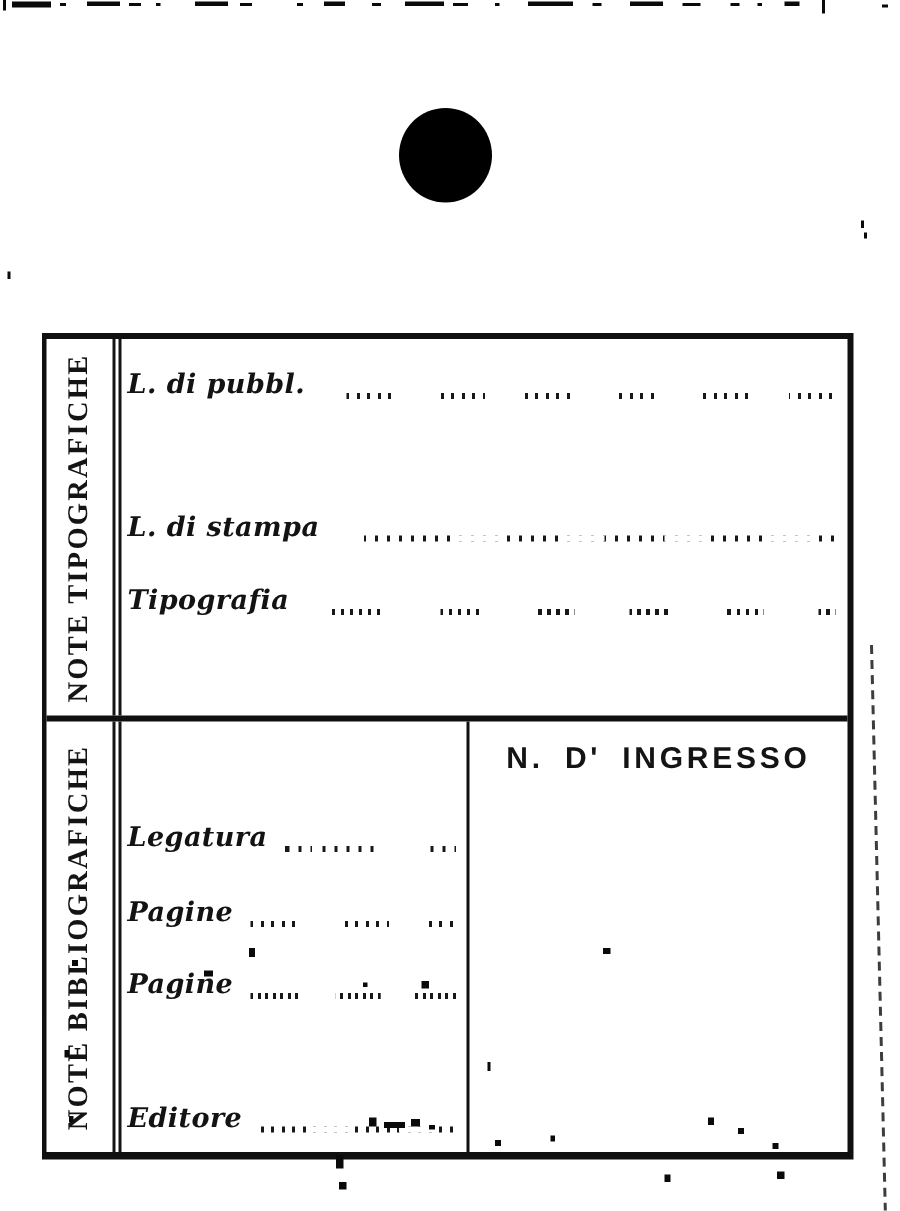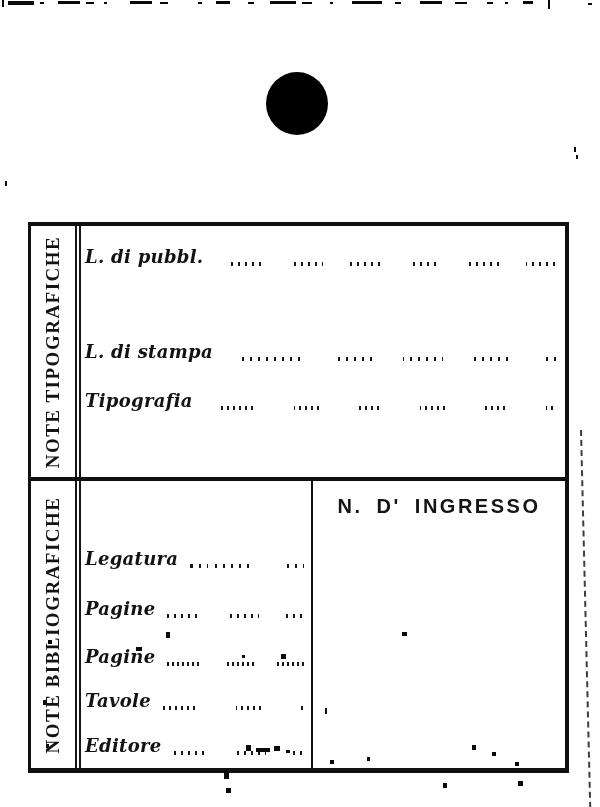--- a/index.html
+++ b/index.html
@@ -116,24 +116,20 @@
       <span class="dots dv3"></span>
     </div>
     <div class="row b2">
       <span class="flabel">Pagine</span>
       <span class="dots dv1"></span>
     </div>
     <div class="row b3">
       <span class="flabel">Pagine</span>
       <span class="dots dv4"></span>
     </div>
-    <div class="row b4">
-      <span class="flabel">Tavole</span>
-      <span class="dots dv2"></span>
-    </div>
     <div class="row b5">
       <span class="flabel">Editore</span>
       <span class="dots dv1"></span>
     </div>
 
     <div class="bib-divider"></div>
 
     <div class="ingress">
       <div class="ingress-title">N. D' INGRESSO</div>
     </div>

